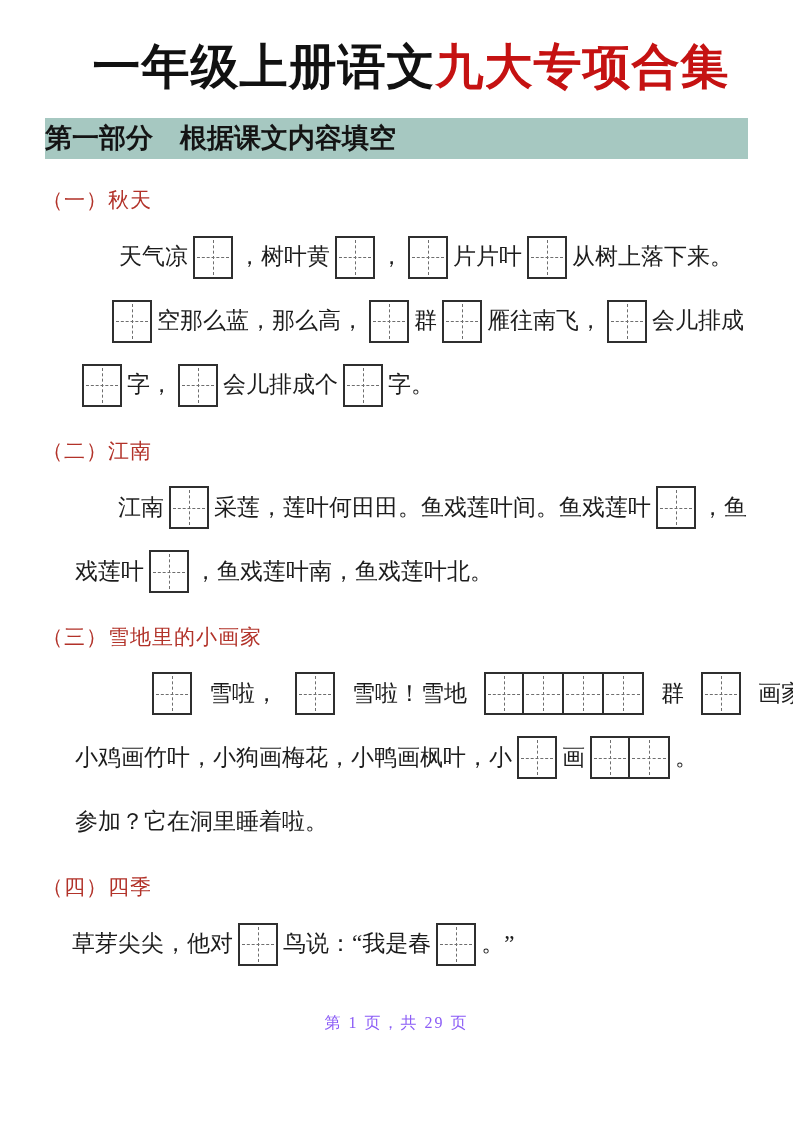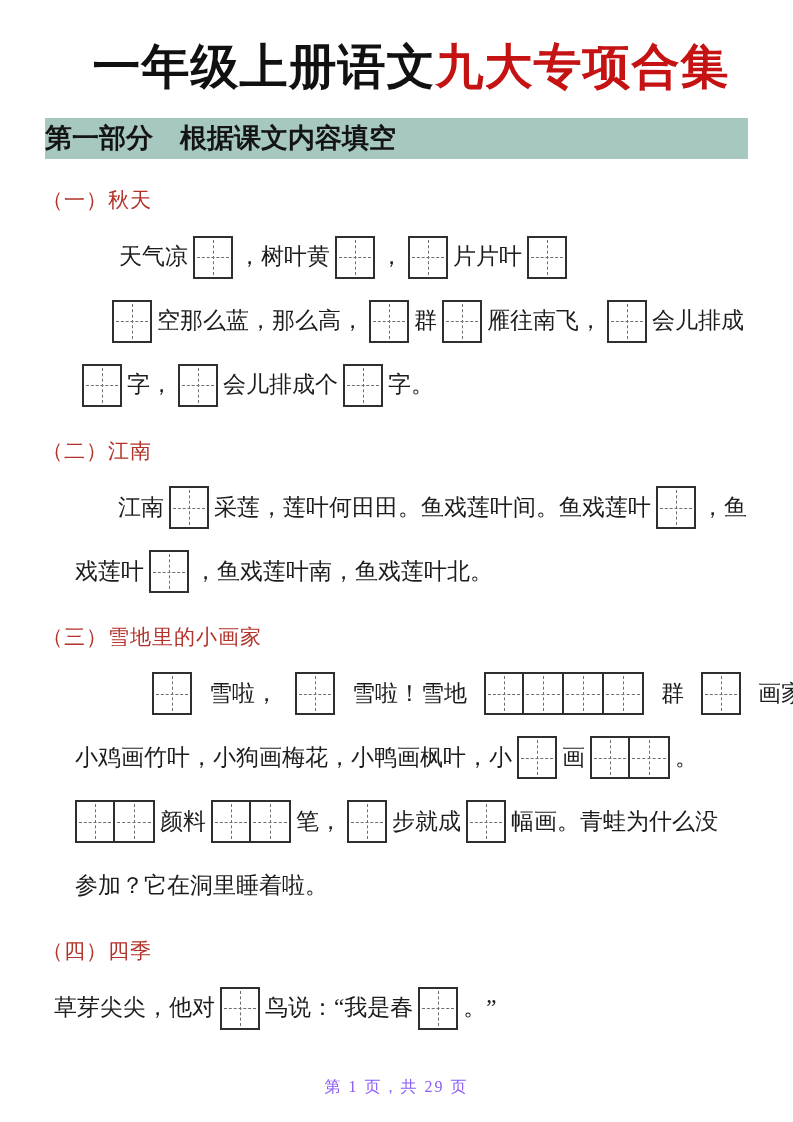--- a/index.html
+++ b/index.html
@@ -118,20 +118,21 @@
           <span class="tian-cell"></span>
         </span>
         <span class="seg">，</span>
         <span class="tian-group">
           <span class="tian-cell"></span>
         </span>
         <span class="seg">片片叶</span>
         <span class="tian-group">
           <span class="tian-cell"></span>
         </span>
+        <span class="seg">从树上落下来。</span>
       </div>
       <div class="line" style="margin-left: 70px;">
         <span class="tian-group">
           <span class="tian-cell"></span>
         </span>
         <span class="seg">空那么蓝，那么高，</span>
         <span class="tian-group">
           <span class="tian-cell"></span>
         </span>
         <span class="seg">群</span>
@@ -205,44 +206,24 @@
           <span class="tian-cell"></span>
         </span>
         <span class="seg">画</span>
         <span class="tian-group">
           <span class="tian-cell"></span>
           <span class="tian-cell"></span>
         </span>
         <span class="seg">。</span>
       </div>
       <div class="line" style="margin-left: 33px;">
-        <span class="tian-group">
-          <span class="tian-cell"></span>
-          <span class="tian-cell"></span>
-        </span>
-        <span class="seg">颜料</span>
-        <span class="tian-group">
-          <span class="tian-cell"></span>
-          <span class="tian-cell"></span>
-        </span>
-        <span class="seg">笔，</span>
-        <span class="tian-group">
-          <span class="tian-cell"></span>
-        </span>
-        <span class="seg">步就成</span>
-        <span class="tian-group">
-          <span class="tian-cell"></span>
-        </span>
-        <span class="seg">幅画。青蛙为什么没</span>
-      </div>
-      <div class="line" style="margin-left: 33px;">
         <span class="seg">参加？它在洞里睡着啦。</span>
       </div>
       <div class="section-heading">（四）四季</div>
-      <div class="line" style="margin-left: 12px;">
+      <div class="line" style="margin-left: 30px;">
         <span class="seg">草芽尖尖，他对</span>
         <span class="tian-group">
           <span class="tian-cell"></span>
         </span>
         <span class="seg">鸟说：“我是春</span>
         <span class="tian-group">
           <span class="tian-cell"></span>
         </span>
         <span class="seg">。”</span>
       </div>

